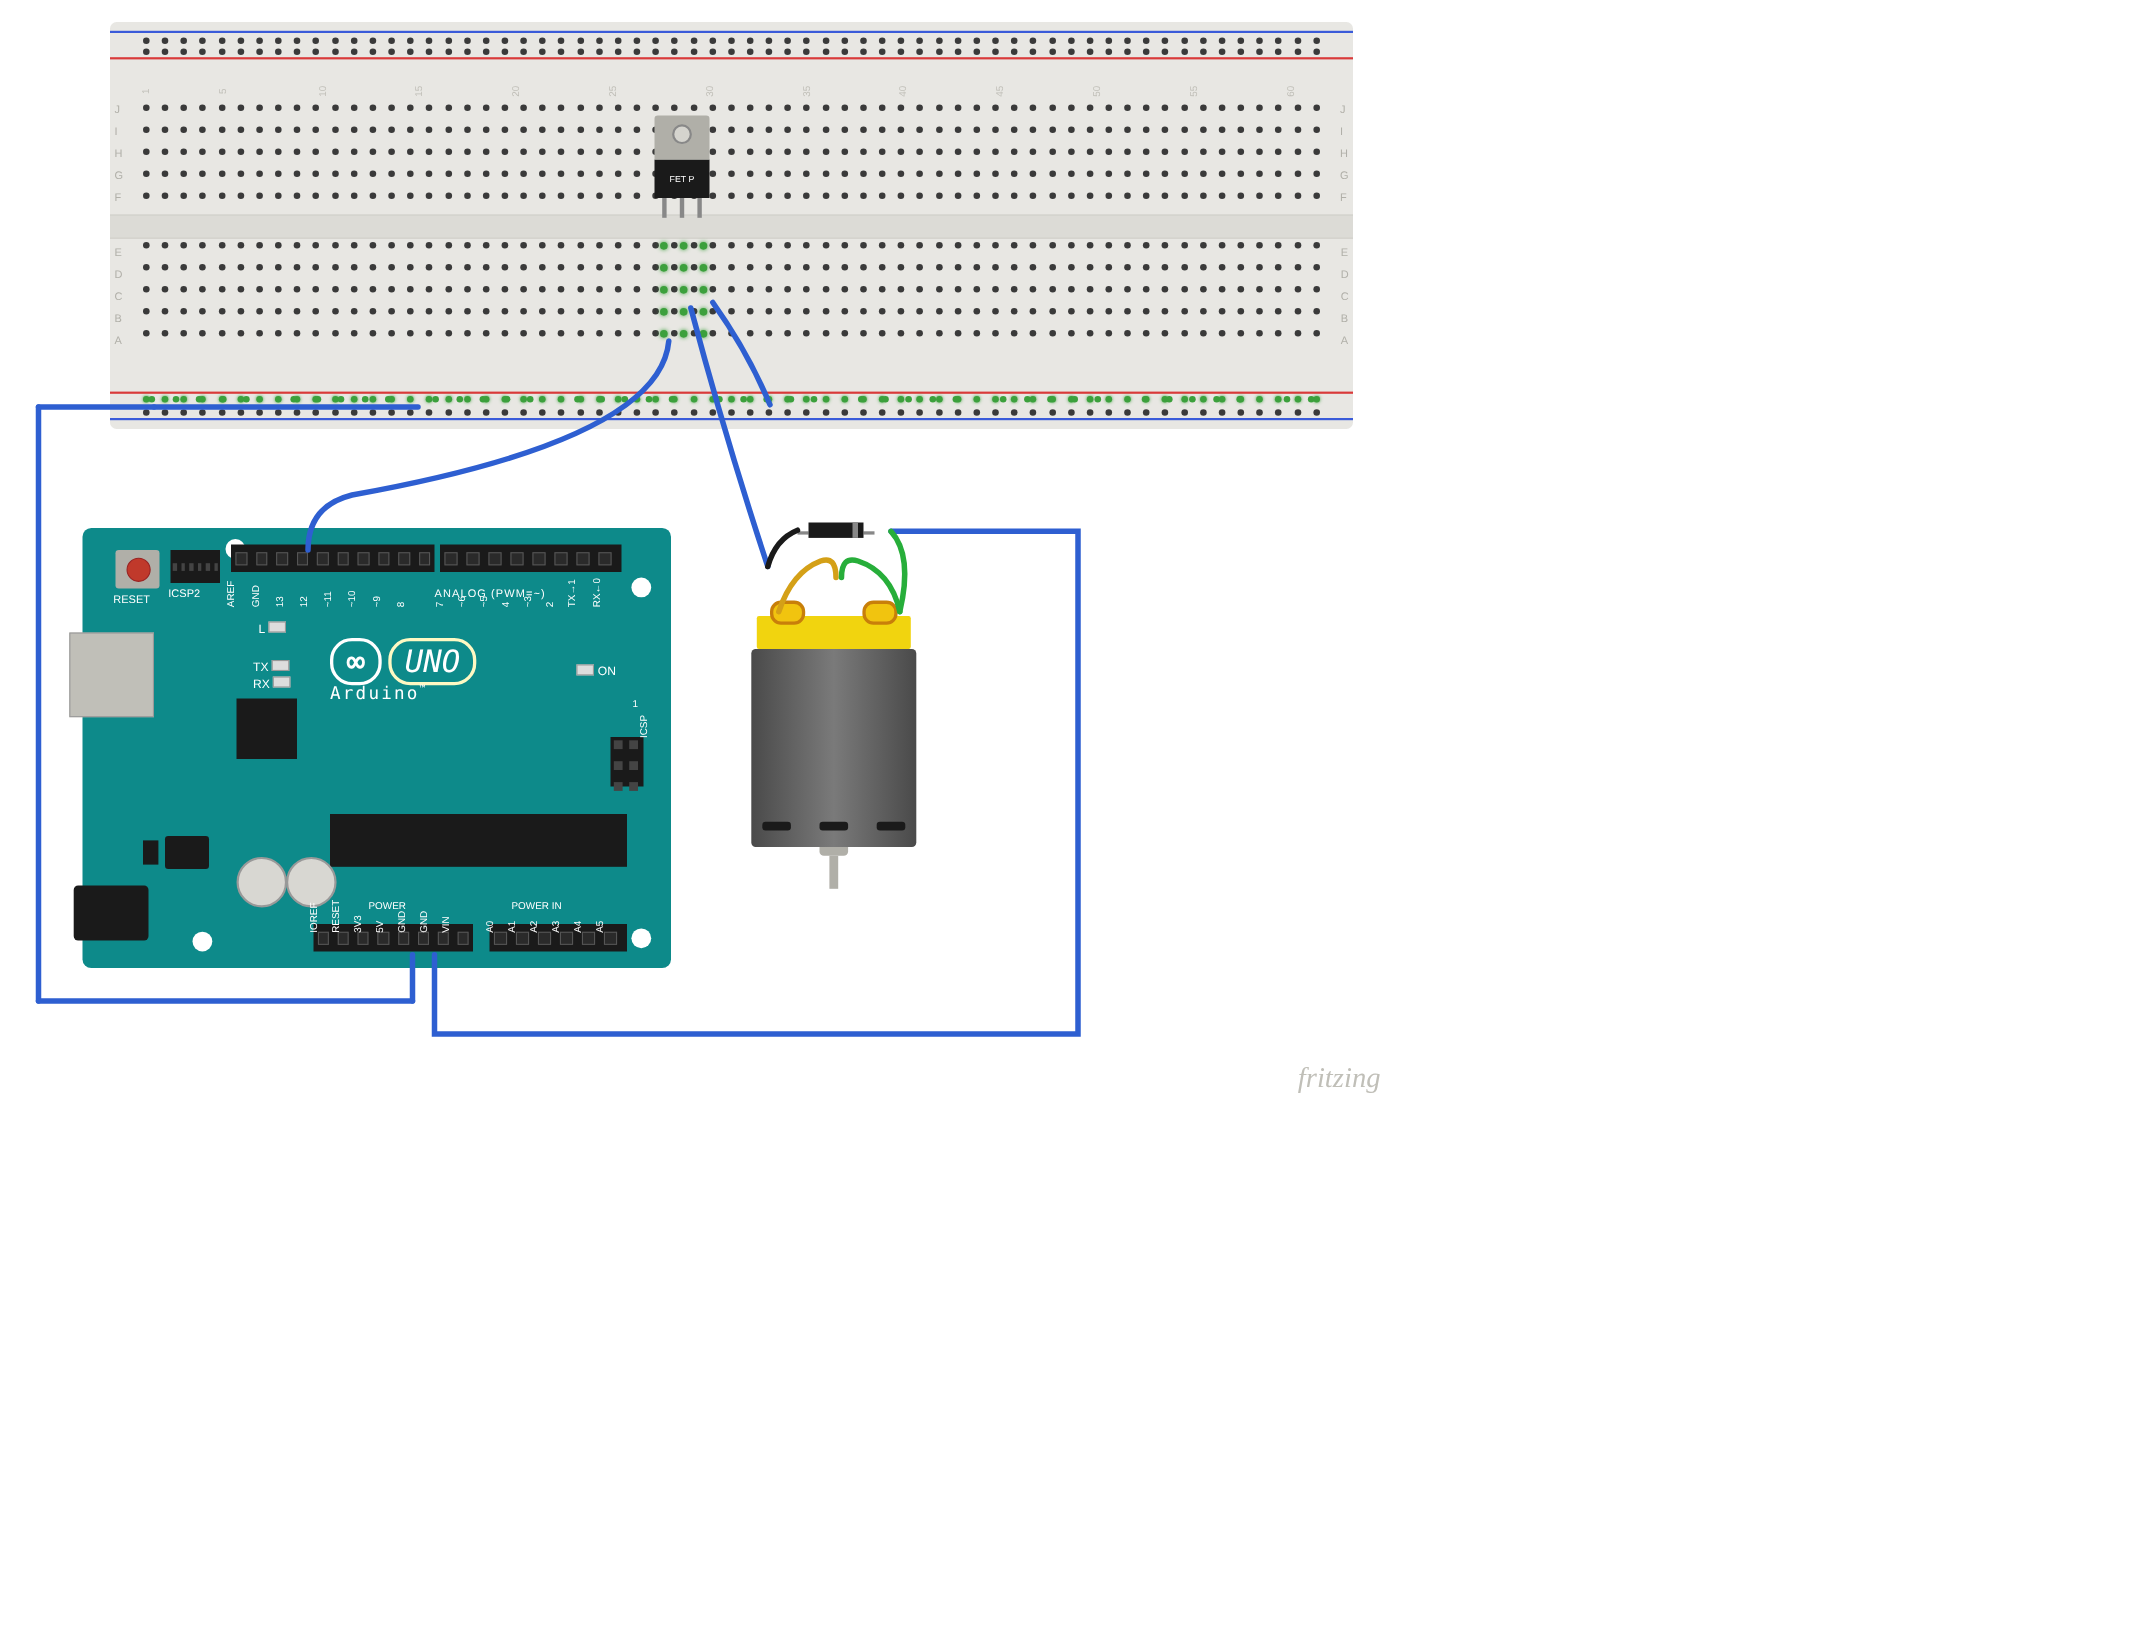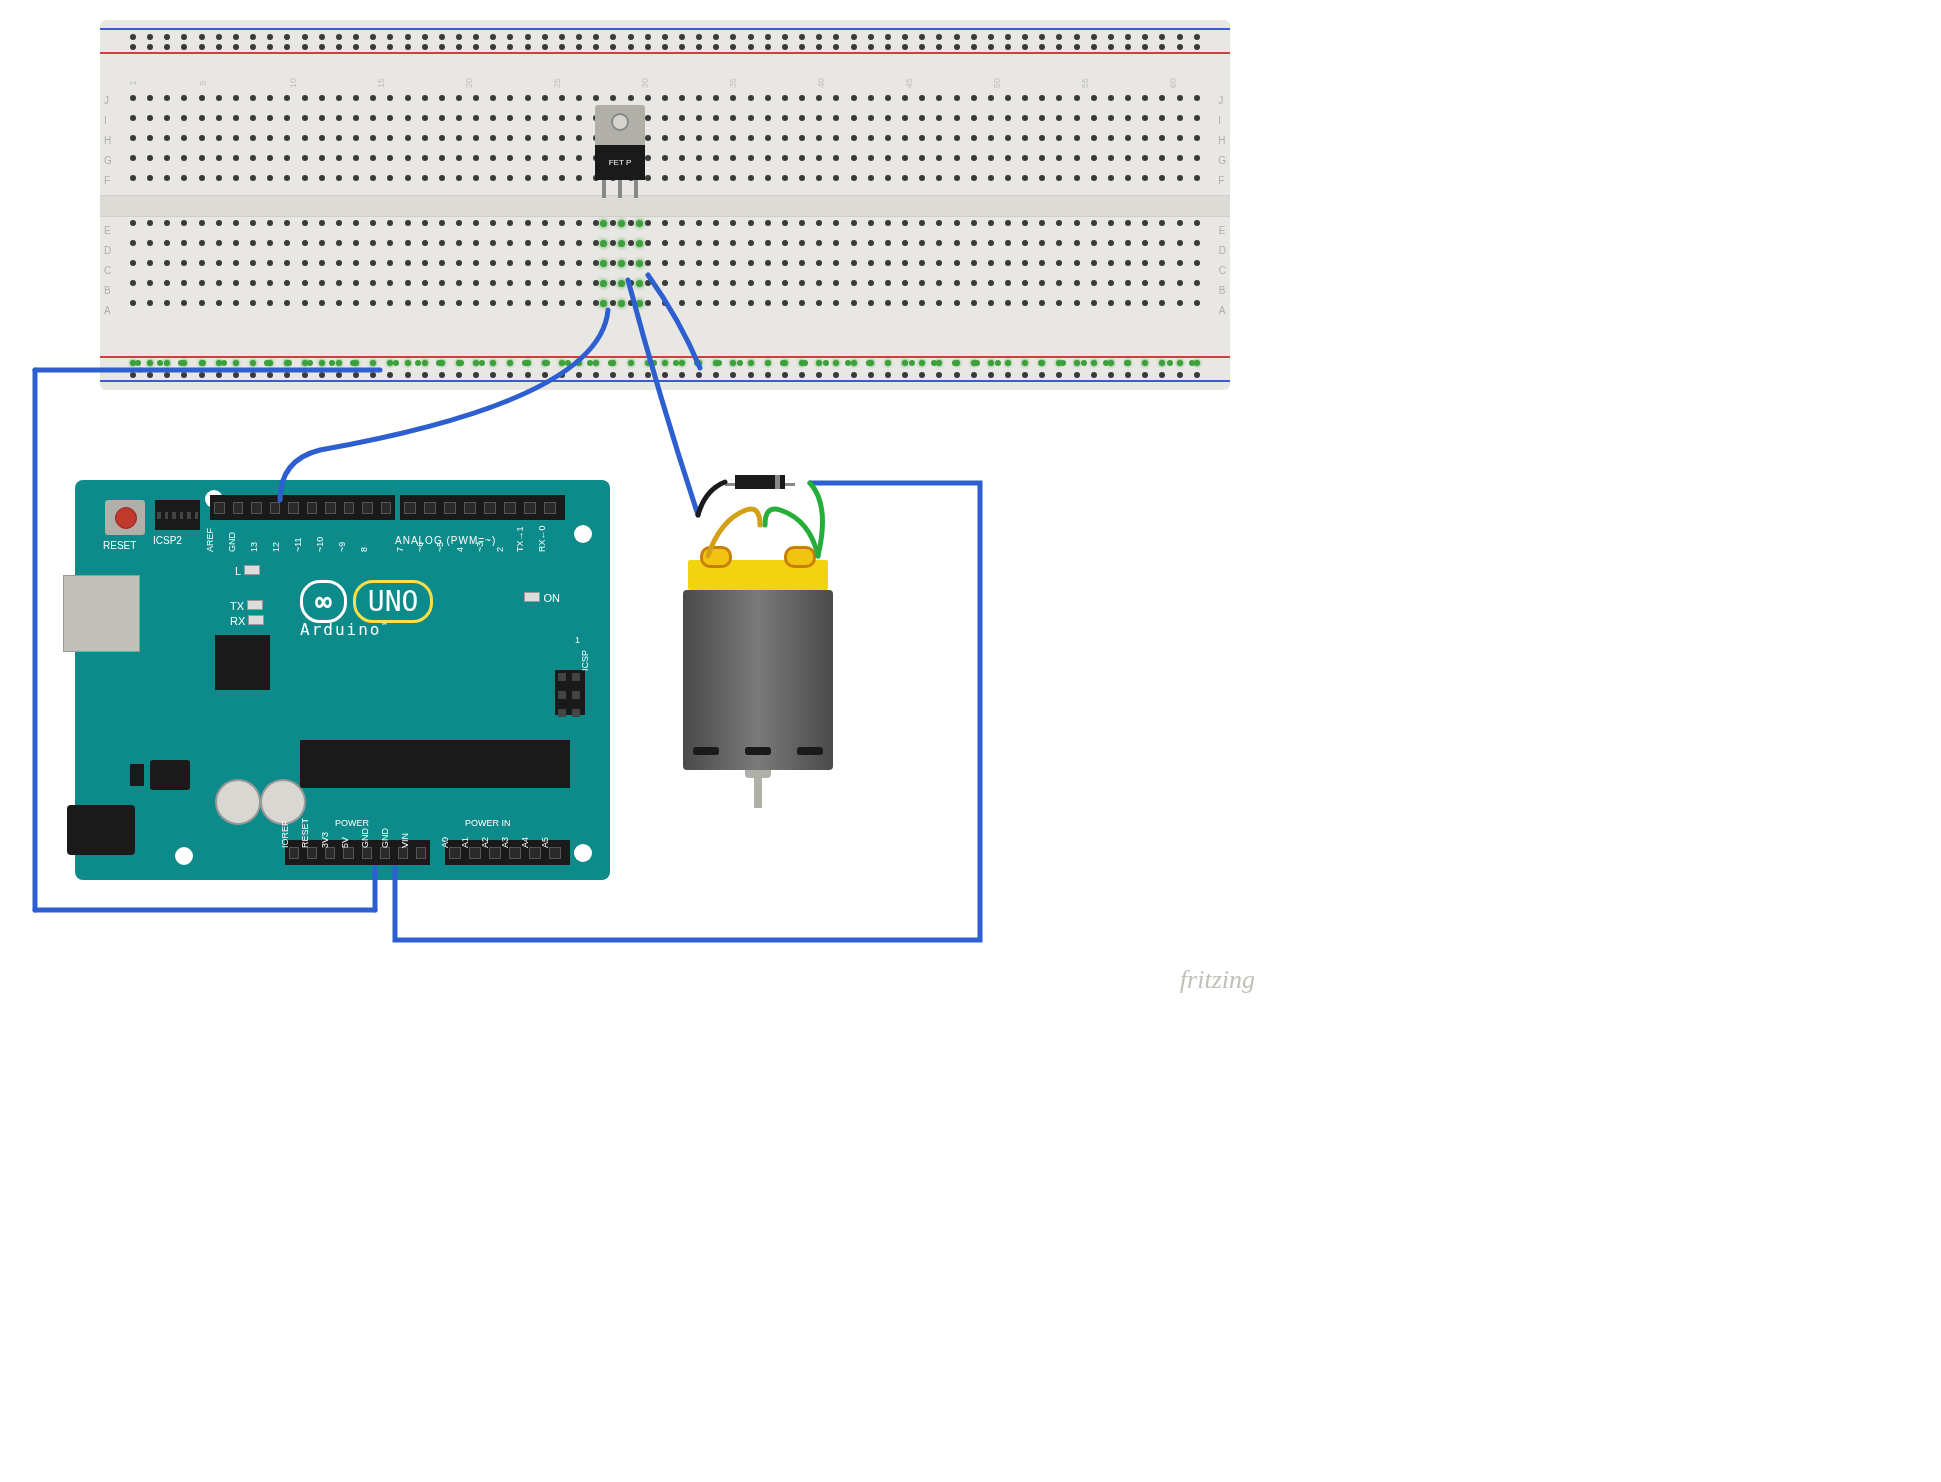--- a/index.html
+++ b/index.html
@@ -58,26 +58,26 @@
   .ard-header.top1{left:135px;top:15px;width:185px;}
   .ard-header.top2{left:325px;top:15px;width:165px;}
   .ard-header.bot1{left:210px;bottom:15px;width:145px;}
   .ard-header.bot2{left:370px;bottom:15px;width:125px;}
   .ard-pinlabel{position:absolute;font-size:9px;color:#fff;transform:rotate(-90deg);transform-origin:left bottom;}
   .ard-digital{position:absolute;left:320px;top:55px;font-size:10px;color:#fff;letter-spacing:1px;}
   .ard-power{position:absolute;left:260px;bottom:52px;font-size:9px;color:#fff;}
   .ard-analog{position:absolute;left:390px;bottom:52px;font-size:9px;color:#fff;}
   .ard-logo{position:absolute;left:225px;top:100px;color:#fff;font-size:28px;font-family:monospace;}
   .ard-logo-sym{display:inline-block;border:3px solid #fff;border-radius:20px;padding:2px 12px;font-weight:bold;}
-  .ard-logo-uno{display:inline-block;border:3px solid #fde047;border-radius:20px;padding:2px 12px;margin-left:6px;}
+  .ard-logo-uno{display:inline-block;border:3px solid #fef9c3;border-radius:20px;padding:2px 12px;margin-left:6px;font-style:italic;}
   .ard-brand{position:absolute;left:225px;top:140px;color:#fff;font-size:16px;font-family:monospace;letter-spacing:2px;}
   .ard-tx{position:absolute;left:155px;top:120px;font-size:11px;color:#fff;}
   .ard-rx{position:absolute;left:155px;top:135px;font-size:11px;color:#fff;}
   .ard-l{position:absolute;left:160px;top:85px;font-size:11px;color:#fff;}
-  .ard-on{position:absolute;right:50px;top:112px;font-size:11px;color:#fff;}
+  .ard-on{position:absolute;right:50px;top:124px;font-size:11px;color:#fff;}
   .ard-led{display:inline-block;width:14px;height:8px;background:#ddd;border:1px solid #999;}
   .ard-chip{position:absolute;left:140px;top:155px;width:55px;height:55px;background:#1a1a1a;}
   .ard-dip{position:absolute;left:225px;top:260px;width:270px;height:48px;background:#1a1a1a;}
   .ard-crystal{position:absolute;left:55px;top:280px;width:70px;height:30px;}
   .ard-usb{position:absolute;left:-12px;top:95px;width:75px;height:75px;background:#c0bfb8;border:1px solid #999;}
   .ard-power-jack{position:absolute;left:-8px;bottom:25px;width:68px;height:50px;background:#1a1a1a;border-radius:4px;}
   .ard-cap{position:absolute;width:42px;height:42px;border-radius:50%;background:#d8d7d2;border:2px solid #999;}
   
   .motor{position:absolute;left:660px;top:540px;width:155px;height:240px;}
   .motor-top{width:140px;height:30px;background:#f1d40f;margin:0 auto;position:relative;border-radius:2px;}

